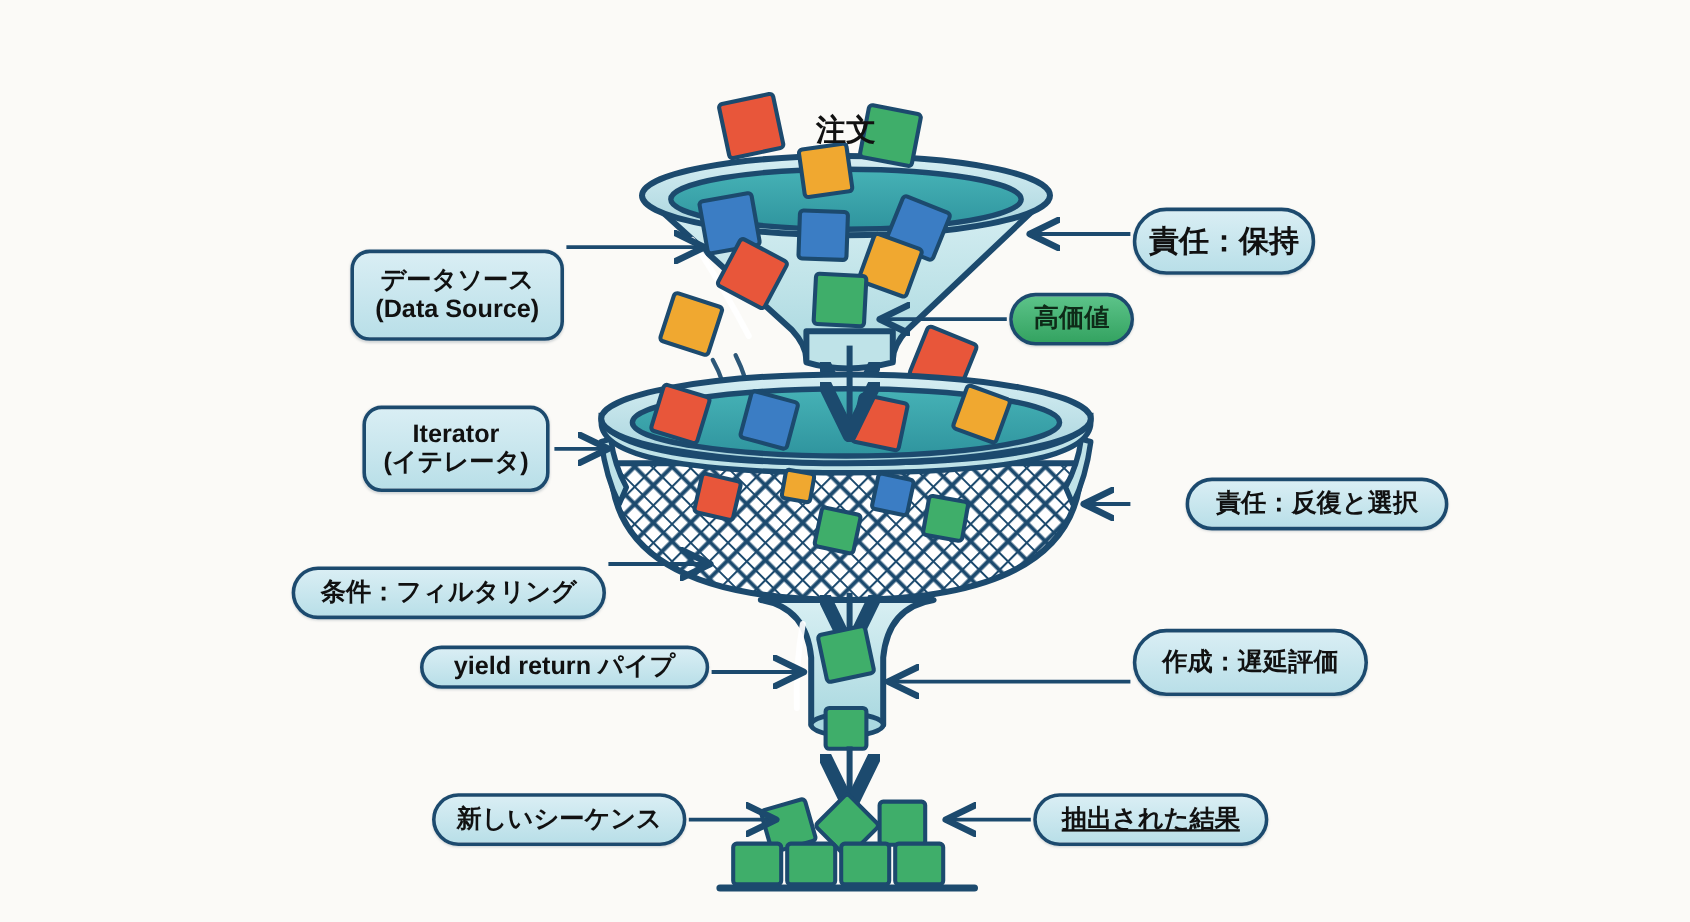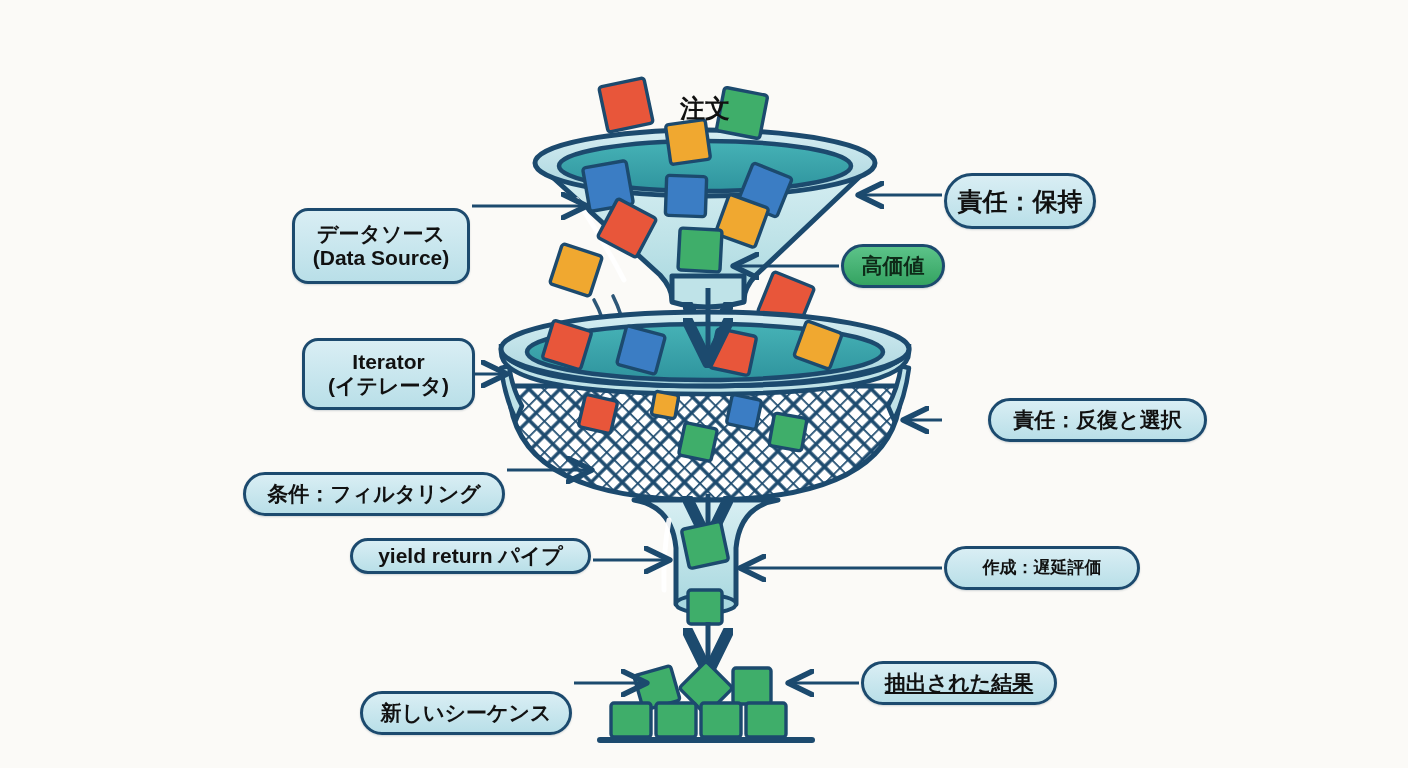--- a/index.html
+++ b/index.html
@@ -261,23 +261,23 @@
         <line x1="574" x2="645" y1="683" y2="683" marker-end="url(#arrowNavy)" stroke="#1c4a6e" stroke-width="3.2"></line>
         <line x1="859" x2="790" y1="683" y2="683" marker-end="url(#arrowNavy)" stroke="#1c4a6e" stroke-width="3.2"></line>
       </g>
   </svg>
 
   <div id="labels">
       <div class="lbl rect" style="left: 292px; top: 168px; width: 178px; height: 76px; font-size: 21px; margin-top: 40px;"><span>データソース
 (Data Source)</span></div>
       <div class="lbl pill" style="left: 944px; top: 173px; width: 152px; height: 56px; font-size: 25px;"><span>責任：保持</span></div>
       <div class="lbl pill green" style="left: 841px; top: 244px; width: 104px; height: 44px; font-size: 21px;"><span>高価値</span></div>
-      <div class="lbl rect" style="left: 302px; top: 338px; width: 173px; height: 72px; font-size: 21px; align-items: center;"><span>Iterator
+      <div class="lbl rect" style="left: 302px; top: 338px; width: 156px; height: 72px; font-size: 21px; align-items: center;"><span>Iterator
 (イテレータ)</span></div>
       <div class="lbl pill" style="left: 988px; top: 398px; width: 219px; height: 44px; font-size: 21px;"><span>責任：反復と選択</span></div>
       <div class="lbl pill" style="left: 243px; top: 472px; width: 262px; height: 44px; font-size: 21px;"><span>条件：フィルタリング</span></div>
       <div class="lbl pill" style="left: 350px; top: 538px; width: 241px; height: 36px; font-size: 21px;"><span>yield return パイプ</span></div>
-      <div class="lbl pill" style="left: 944px; top: 546px; width: 196px; height: 44px; font-size: 17px;"><span>作成：遅延評価</span></div>
-      <div class="lbl pill" style="left: 360px; top: 691px; width: 212px; height: 44px; font-size: 21px;"><span>新しいシーケンス</span></div>
+      <div class="lbl pill" style="left: 944px; top: 524px; width: 196px; height: 56px; font-size: 21px;"><span>作成：遅延評価</span></div>
+      <div class="lbl pill" style="left: 360px; top: 661px; width: 212px; height: 44px; font-size: 21px;"><span>新しいシーケンス</span></div>
       <div class="lbl pill" style="left: 861px; top: 661px; width: 196px; height: 44px; font-size: 21px; text-decoration: underline;"><span>抽出された結果</span></div>
     </div>
 
 </div>
 
 </body></html>

